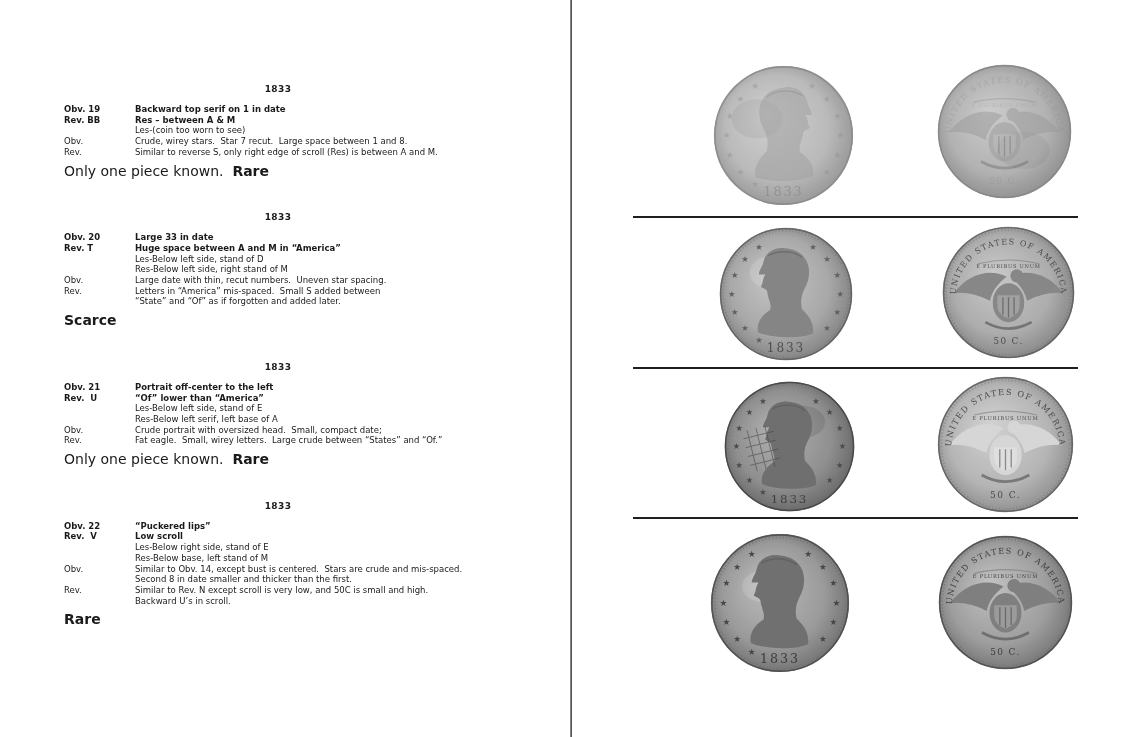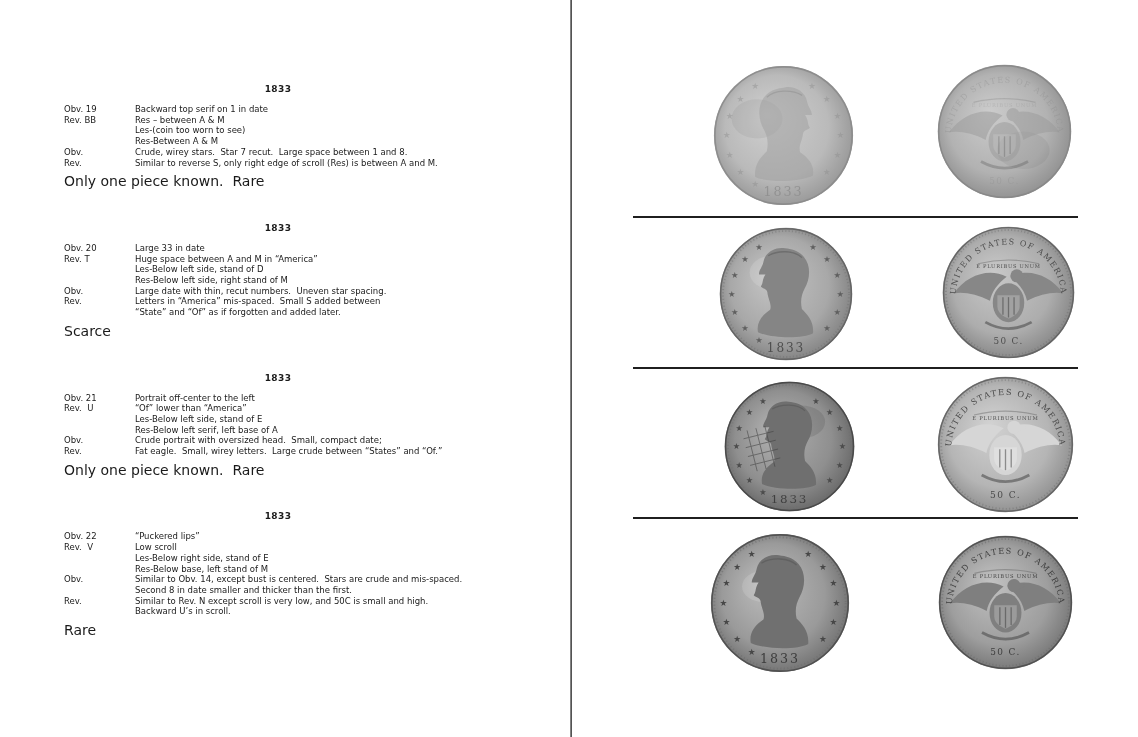--- a/index.html
+++ b/index.html
@@ -15,21 +15,21 @@
     padding:84px 0 0 64px;box-sizing:border-box;
   }
   .section{width:428px;margin-bottom:36px;}
   .year{
     text-align:center;font-weight:bold;font-size:9px;letter-spacing:.4px;
     margin-bottom:10px;
   }
   .vrow{display:flex;font-size:8.5px;line-height:10.7px;}
   .vrow .lbl{width:71px;flex:0 0 71px;white-space:pre;}
   .vrow .txt{white-space:pre;text-align:right;}
-  .b{font-weight:normal;}
+  .b{font-weight:bold;}
   .vfooter{margin-top:8px;font-size:14px;line-height:10.7px;}
   .vfooter span{white-space:pre;}
   
   .divider{
     position:absolute;left:570px;top:0;width:2px;height:737px;
     background:linear-gradient(90deg,#9a9a9a,#3c3c3c);
   }
   
   .plate-rule{
     position:absolute;left:633px;width:445px;height:2px;background:#1f1f1f;
@@ -150,24 +150,20 @@
       </div>
     <div class="vrow b">
         <span class="lbl">Rev. BB</span>
         <span class="txt">Res – between A &amp; M</span>
       </div>
     <div class="vrow">
         <span class="lbl"></span>
         <span class="txt">Les-(coin too worn to see)</span>
       </div>
     <div class="vrow">
-        <span class="lbl"></span>
-        <span class="txt">Res-Between A &amp; M</span>
-      </div>
-    <div class="vrow">
         <span class="lbl">Obv.</span>
         <span class="txt">Crude, wirey stars.  Star 7 recut.  Large space between 1 and 8.</span>
       </div>
     <div class="vrow">
         <span class="lbl">Rev.</span>
         <span class="txt">Similar to reverse S, only right edge of scroll (Res) is between A and M.</span>
       </div>
     <div class="vfooter"><span>Only one piece known.  </span><span class="b">Rare</span></div>
   </div>
 

